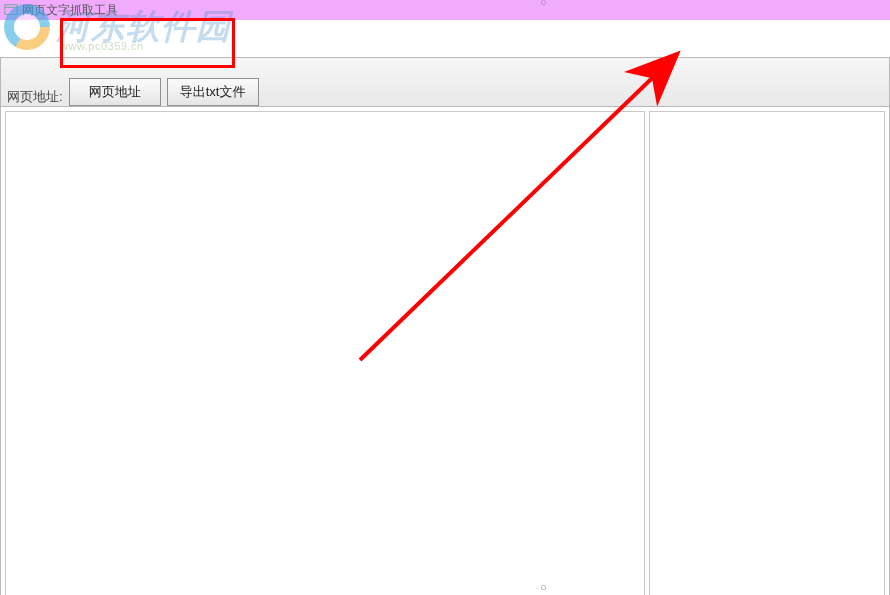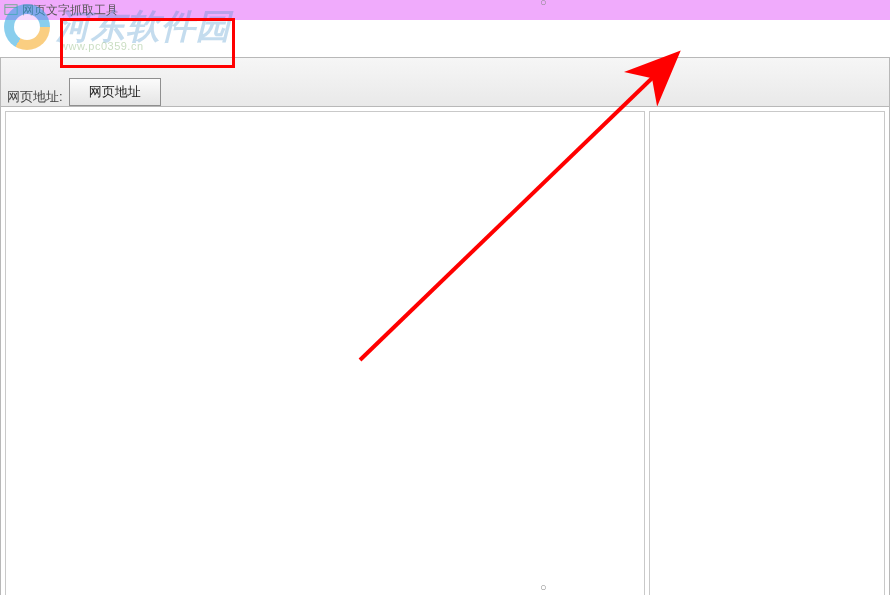--- a/index.html
+++ b/index.html
@@ -154,20 +154,21 @@
       <rect x="1" y="2" width="14" height="11" fill="none" stroke="#6a8" stroke-width="1"></rect>
       <line x1="1" y1="5" x2="15" y2="5" stroke="#6a8" stroke-width="1"></line>
     </svg>
   </span>
   <span class="ttext">网页文字抓取工具</span>
 </div>
 
 <div class="toolbar">
   <span class="label-url">网页地址:</span>
   <button class="btn">网页地址</button>
+  <button class="btn">导出txt文件</button>
 </div>
 
 <div class="content-area">
   <div class="left-pane"></div>
   <div class="right-pane"></div>
 </div>
 
 <div class="watermark">
   <div class="wm-logo"></div>
   <div class="wm-text">河东软件园</div>

